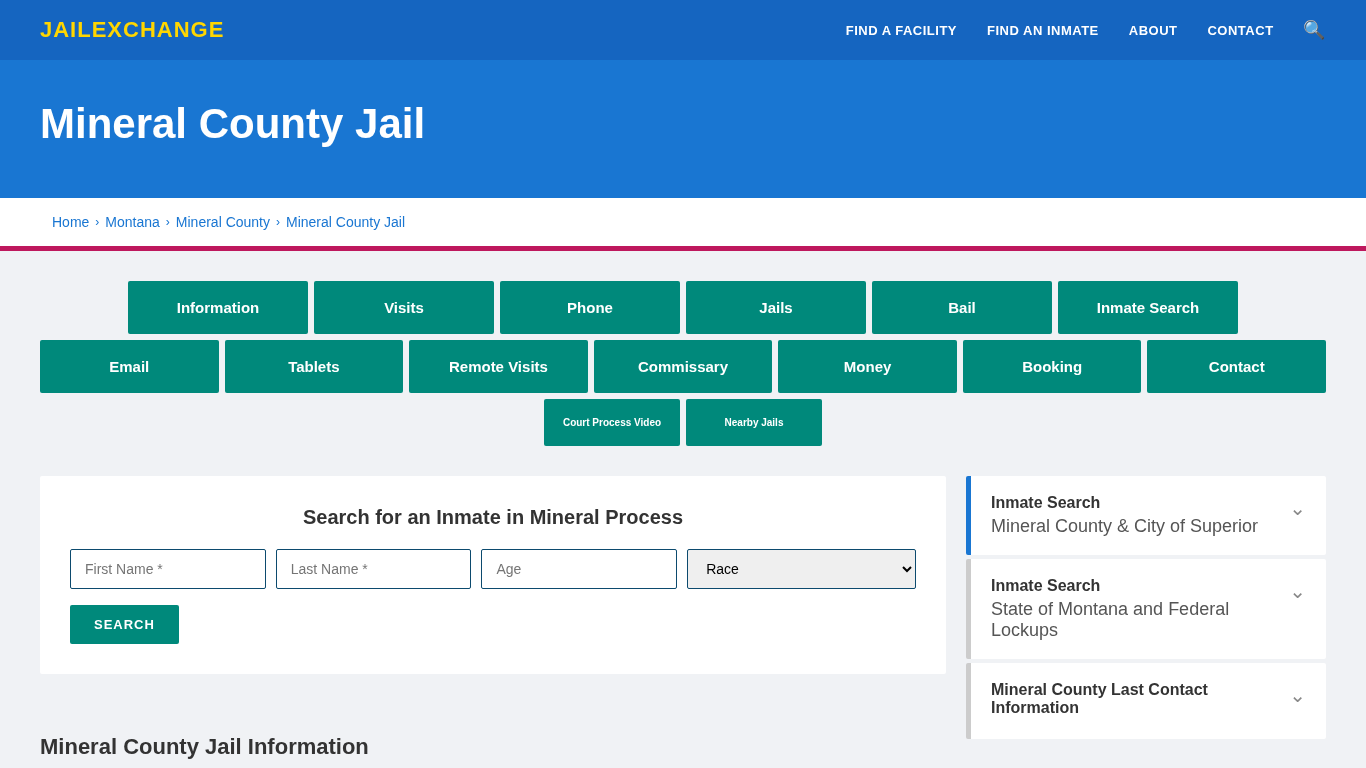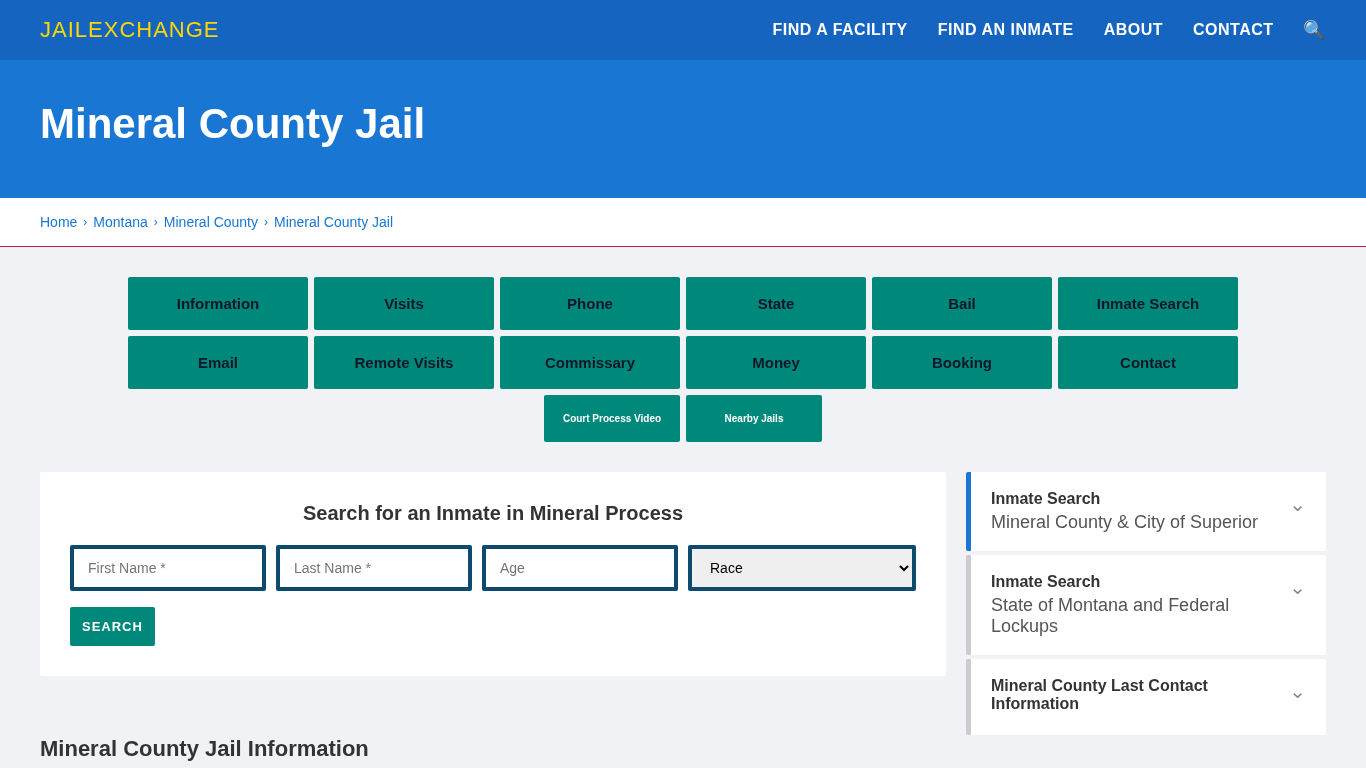--- a/index.html
+++ b/index.html
@@ -9,36 +9,36 @@
     .header {
       background: #1565c0;
       padding: 0 40px;
       height: 60px;
       display: flex;
       align-items: center;
       justify-content: space-between;
     }
     .logo {
       font-size: 22px;
-      font-weight: 400;
+      font-weight: 700;
       color: white;
       letter-spacing: 1px;
     }
     .logo span {
       color: #ffd600;
     }
     .nav {
       display: flex;
       align-items: center;
       gap: 30px;
     }
     .nav a {
       color: white;
       text-decoration: none;
-      font-size: 16px;
+      font-size: 13px;
       font-weight: 700;
       letter-spacing: 0.5px;
     }
     .nav-search {
       color: white;
       font-size: 18px;
       cursor: pointer;
     }
 
     
@@ -48,26 +48,26 @@
     }
     .hero h1 {
       color: white;
       font-size: 42px;
       font-weight: 900;
     }
 
     
     .breadcrumb {
       background: white;
-      padding: 16px 40px;
+      padding: 16px 52px;
       display: flex;
       align-items: center;
       gap: 6px;
       font-size: 14px;
-      border-bottom: 1px solid #be185d;
+      border-bottom: 5px solid #be185d;
     }
     .breadcrumb a {
       color: #1976d2;
       text-decoration: none;
     }
     .breadcrumb .sep {
       color: #1976d2;
       font-size: 12px;
     }
 
@@ -84,21 +84,21 @@
       gap: 6px;
       margin-bottom: 30px;
     }
     .nav-row {
       display: flex;
       gap: 6px;
       justify-content: center;
     }
     .nav-btn {
       background: #00897b;
-      color: #0f172a;
+      color: #ffffff;
       border: none;
       padding: 18px 10px;
       font-size: 15px;
       font-weight: 600;
       cursor: pointer;
       flex: 1;
       min-width: 120px;
       max-width: 180px;
       text-align: center;
       border-radius: 2px;
@@ -142,36 +142,36 @@
       text-align: center;
       margin-bottom: 20px;
     }
     .search-fields {
       display: flex;
       gap: 10px;
       margin-bottom: 16px;
       flex-wrap: wrap;
     }
     .search-fields input, .search-fields select {
-      border: 4px solid #0c4a6e;
+      border: 1px solid #0c4a6e;
       padding: 10px 14px;
       font-size: 14px;
       border-radius: 2px;
       outline: none;
       flex: 1;
       min-width: 100px;
     }
     .search-fields select {
       flex: 1.2;
     }
     .search-btn {
       background: #00897b;
       color: white;
       border: none;
-      padding: 12px 12px;
+      padding: 12px 24px;
       font-size: 13px;
       font-weight: 700;
       cursor: pointer;
       letter-spacing: 1px;
       border-radius: 2px;
     }
 
     
     .section-heading {
       font-size: 22px;
@@ -253,26 +253,27 @@
   <a href="#">Mineral County Jail</a>
 </div>
 
 <main class="main">
 
   <div class="nav-buttons">
     <div class="nav-row">
       <button class="nav-btn">Information</button>
       <button class="nav-btn">Visits</button>
       <button class="nav-btn">Phone</button>
-      <button class="nav-btn">State</button>
+      <button class="nav-btn">Jails</button>
       <button class="nav-btn">Bail</button>
       <button class="nav-btn">Inmate Search</button>
     </div>
     <div class="nav-row">
       <button class="nav-btn">Email</button>
+      <button class="nav-btn">Tablets</button>
       <button class="nav-btn">Remote Visits</button>
       <button class="nav-btn">Commissary</button>
       <button class="nav-btn">Money</button>
       <button class="nav-btn">Booking</button>
       <button class="nav-btn">Contact</button>
     </div>
     <div class="nav-row-partial">
       <button class="nav-btn-partial">Court Process Video</button>
       <button class="nav-btn-partial">Nearby Jails</button>
     </div>

